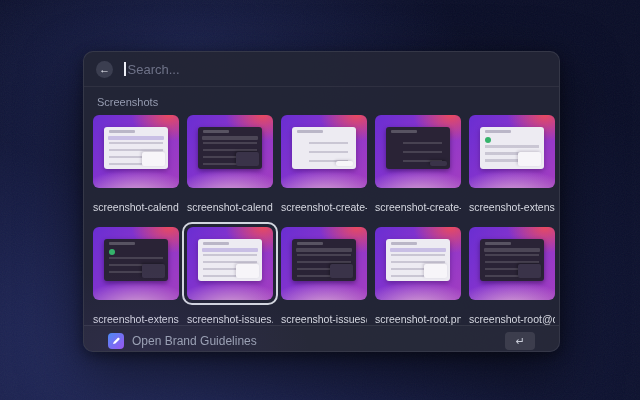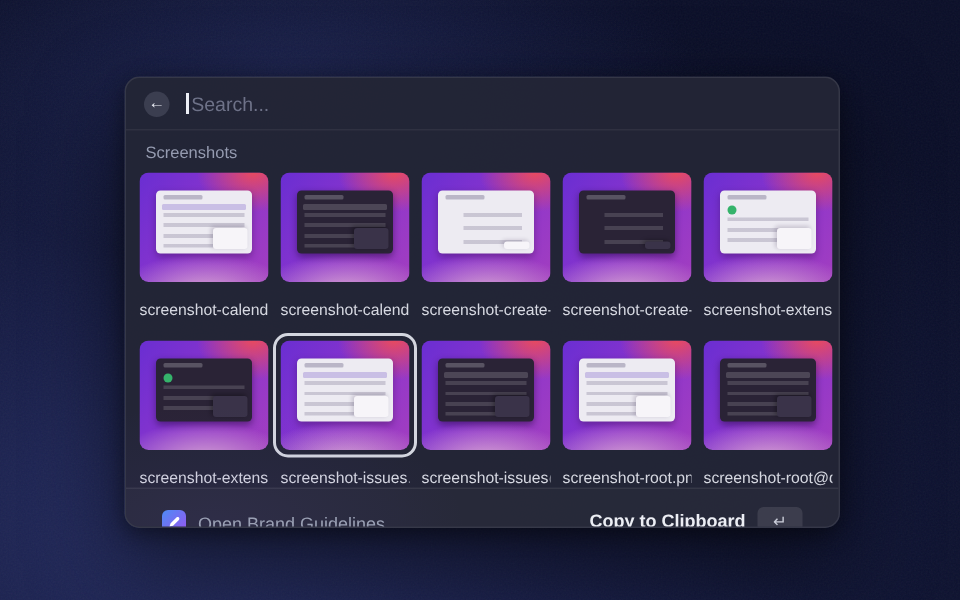--- a/index.html
+++ b/index.html
@@ -70,21 +70,21 @@
   .mini-dot{position:absolute;left:8%;top:24%;width:6px;height:6px;border-radius:50%;
     background:#35b36b;}
   .art-detail .mini-rows{top:44%;}
   .mini-popup{position:absolute;right:5%;bottom:7%;width:36%;height:34%;border-radius:2px;}
   .light .mini-popup{background:#f7f5f9;box-shadow:-1px -1px 3px rgba(30,10,50,0.18);}
   .dark .mini-popup{background:#3a3349;box-shadow:-1px -1px 3px rgba(0,0,0,0.3);}
   .art-form .mini-popup{height:12%;width:26%;}
   .filename{margin-top:8px;font-size:10.5px;color:#d6d8e1;text-align:center;
     white-space:nowrap;overflow:hidden;}
   
-  .ftr{height:30px;flex:none;margin-top:auto;display:flex;align-items:flex-end;
+  .ftr{height:30px;flex:none;margin-top:auto;display:flex;align-items:center;
        padding:0 24px;border-top:1px solid rgba(255,255,255,0.07);
        background:rgba(255,255,255,0.02);position:relative;z-index:1;}
   .app-icon{width:16px;height:16px;border-radius:4px;flex:none;
     background:linear-gradient(135deg, var(--icoa,#4d8bf5), var(--icob,#9a55f0));
     display:flex;align-items:center;justify-content:center;margin-right:8px;}
   .cmd-name{font-size:12px;color:#9aa0b4;}
   .action{margin-left:auto;display:flex;align-items:center;gap:8px;cursor:default;}
   .action-label{font-size:12px;font-weight:700;color:#eceef4;}
   .keycap{min-width:24px;height:18px;padding:0 3px;border-radius:4px;
     background:rgba(255,255,255,0.10);color:#c9ccd8;font-size:11px;
@@ -264,19 +264,18 @@
 </div>
 
     <div class="ftr">
       <div class="app-icon">
         <svg width="10" height="10" viewBox="0 0 16 16">
           <path d="M3.2 12.8l1.2-3.4 6.2-6.2c.7-.7 1.9-.7 2.6 0 .7.7.7 1.9 0 2.6l-6.2 6.2-3.8.8z" fill="#ffffff"></path>
         </svg>
       </div>
       <span class="cmd-name">Open Brand Guidelines</span>
       <div class="action">
-        <span class="action-label">Copy to Clipboard</span>
         <span class="keycap">↵</span>
       </div>
     </div>
 
   </div>
 </div>
 
 </body></html>

